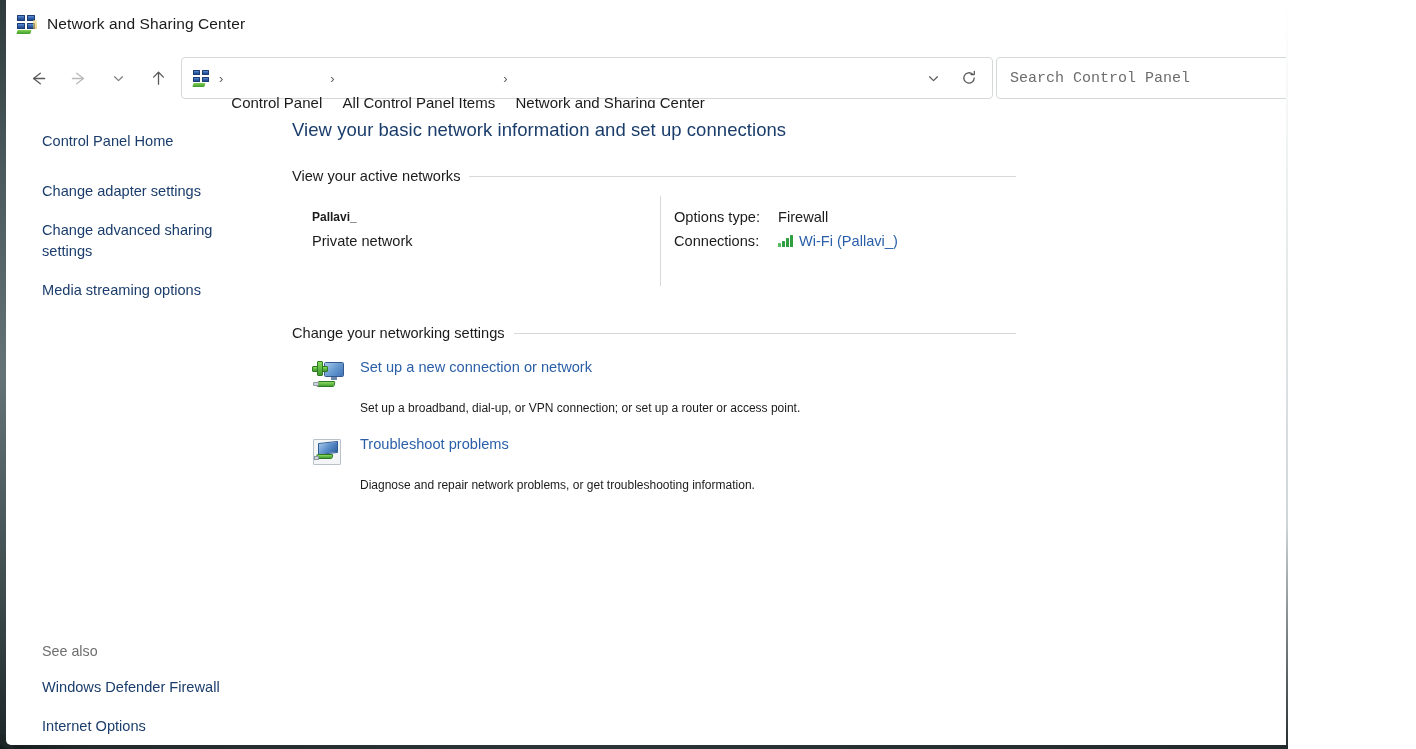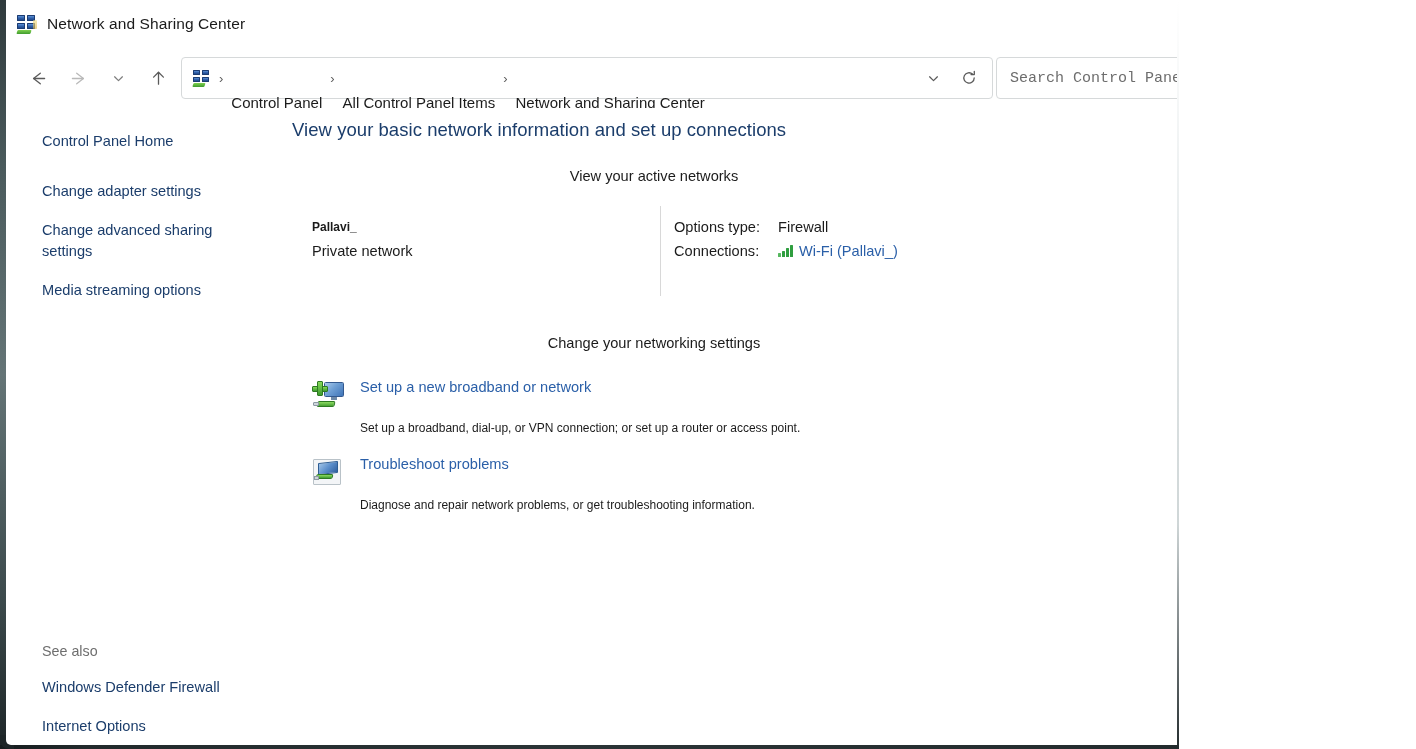--- a/index.html
+++ b/index.html
@@ -7,21 +7,21 @@
   html, body {
     width: 1416px;
     height: 749px;
     overflow: hidden;
     font-family: "Liberation Sans", sans-serif;
     background: #ffffff;
   }
 
   #window {
     position: relative;
-    width: 1179px;
+    width: 1288px;
     height: 749px;
     background: #fca5a5;
     overflow: hidden;
   }
 
   
   .edge-left {
     position: absolute;
     left: 0; top: 0;
     width: 6px; height: 749px;
@@ -312,21 +312,20 @@
     letter-spacing: 0.05px;
   }
 
   .section-head {
     display: flex;
     align-items: center;
     gap: 9px;
     margin-top: 27px;
     padding-left: 6px;
     width: 730px;
-    flex-direction: column;
   }
   .section-head .label {
     font-size: 14.6px;
     color: #1b1b1b;
     white-space: nowrap;
   }
   .section-head .rule {
     flex: 1 1 auto;
     height: 1px;
     background: #d8d8d8;
@@ -672,21 +671,21 @@
           <div class="ico">
             <div class="ic-newconn">
               <span class="monitor"></span>
               <span class="stand"></span>
               <span class="plus-h"></span>
               <span class="plus-v"></span>
               <span class="cable"></span>
               <span class="plug"></span>
             </div>
           </div>
-          <a class="s-link" href="#">Set up a new broadband or network</a>
+          <a class="s-link" href="#">Set up a new connection or network</a>
           <div class="s-desc">Set up a broadband, dial-up, or VPN connection; or set up a router or access point.</div>
         </div>
 
         <div class="setting-item">
           <div class="ico">
             <div class="ic-trouble">
               <span class="frame"></span>
               <span class="screen"></span>
               <span class="wire"></span>
               <span class="tip"></span>

